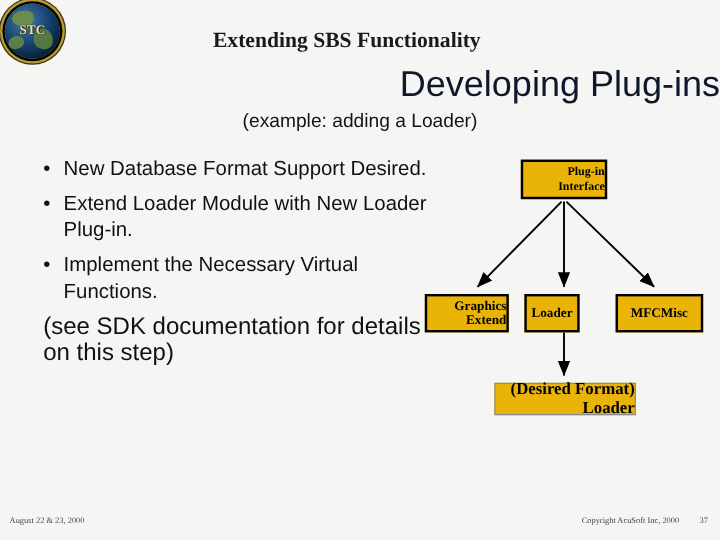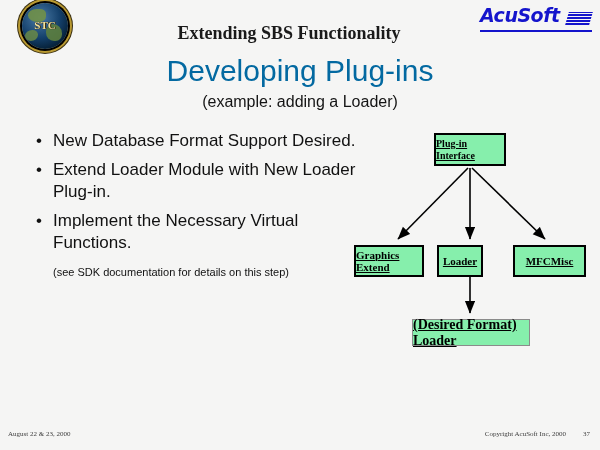--- a/index.html
+++ b/index.html
@@ -18,21 +18,21 @@
 
   
   .header {
     position: absolute;
     top: 0; left: 0;
     width: 600px;
     height: 50px;
   }
   .stc-logo {
     position: absolute;
-    left: 22px; top: 3px;
+    left: 4px; top: 3px;
     width: 46px; height: 46px;
     border-radius: 50%;
     background:
       radial-gradient(circle at 38% 32%, #4f7fae 0%, #2d5b86 26%, #14406b 48%, #08253f 72%, #04121f 100%);
     box-shadow: 0 0 0 2px #000, 0 0 0 4px #b99a32, 0 0 0 5px #3a2f10;
     overflow: hidden;
   }
   .stc-logo .land-a {
     position: absolute;
     left: 6px; top: 6px;
@@ -110,23 +110,23 @@
     left: 0; bottom: 6px;
     width: 112px; height: 2px;
     background: #1414cc;
   }
 
   
   .slide-title {
     position: absolute;
     left: 0; right: 0;
     top: 54px;
-    text-align: center;
+    text-align: right;
     font-size: 30px;
-    color: #0369a1;
+    color: #0f172a;
     letter-spacing: 0px;
   }
   .slide-subtitle {
     position: absolute;
     left: 0; right: 0;
     top: 93px;
     text-align: center;
     font-size: 16px;
     color: #141414;
   }
@@ -150,53 +150,51 @@
     line-height: 22px;
     color: #111;
     text-align: left;
   }
   .bullet-text {
     font-size: 17px;
     line-height: 22px;
     color: #111;
   }
   .note-text {
-    margin-left: 17px;
-    font-size: 11px;
+    font-size: 20px;
     line-height: 22px;
     color: #111;
   }
 
   
   .diagram {
     position: absolute;
     left: 340px;
     top: 125px;
     width: 255px;
     height: 250px;
   }
   .diagram svg {
     position: absolute;
     left: 0; top: 0;
   }
   .node {
     position: absolute;
     box-sizing: border-box;
-    background: #86efac;
+    background: #eab308;
     border: 2px solid #000;
     font-family: "Liberation Serif", serif;
     font-weight: bold;
     color: #000;
     display: flex;
     flex-direction: column;
     align-items: center;
     justify-content: center;
-    text-align: left;
+    text-align: right;
     line-height: 1.12;
-    text-decoration: underline;
   }
   .node-plugin-interface {
     left: 94px; top: 8px;
     width: 72px; height: 33px;
     font-size: 10px;
   }
   .node-graphics-viewer {
     left: 14px; top: 120px;
     width: 70px; height: 32px;
     font-size: 11px;
@@ -254,25 +252,20 @@
 
   <div class="stc-logo">
     <div class="land-a"></div>
     <div class="land-b"></div>
     <div class="land-c"></div>
     <div class="stc-text">STC</div>
   </div>
 
   <div class="header-title">Extending SBS Functionality</div>
 
-  <div class="acusoft">
-    <div class="acusoft-word">AcuSoft</div>
-    <div class="acusoft-mark"></div>
-    <div class="acusoft-rule"></div>
-  </div>
 
 </div>
 
 <div class="slide-title">Developing Plug-ins</div>
 <div class="slide-subtitle">(example: adding a Loader)</div>
 
 <div class="bullets">
 
   <div class="bullet-row">
     <span class="bullet-dot">•</span>

